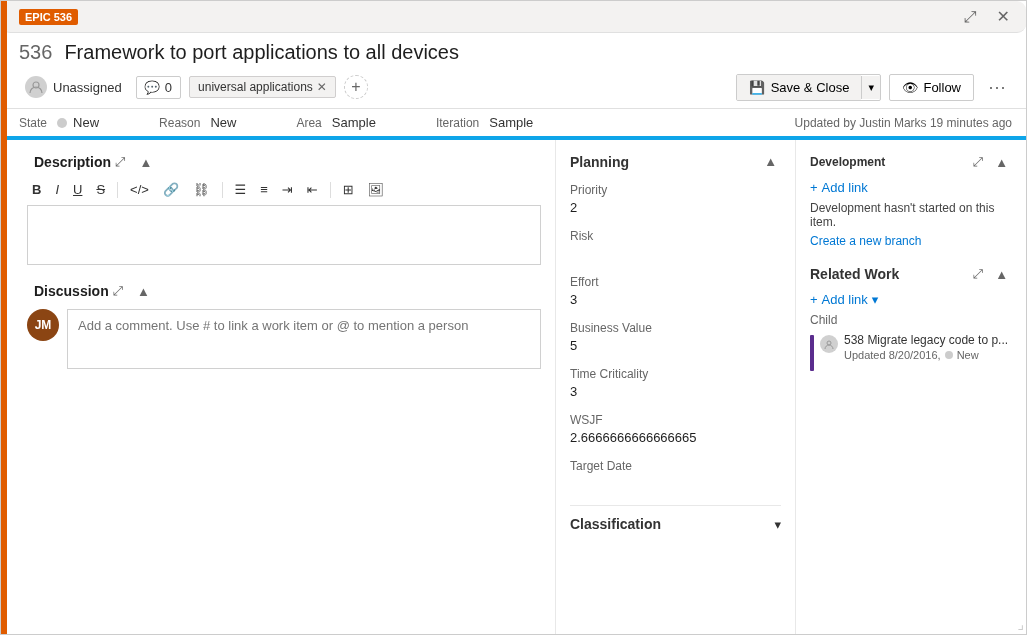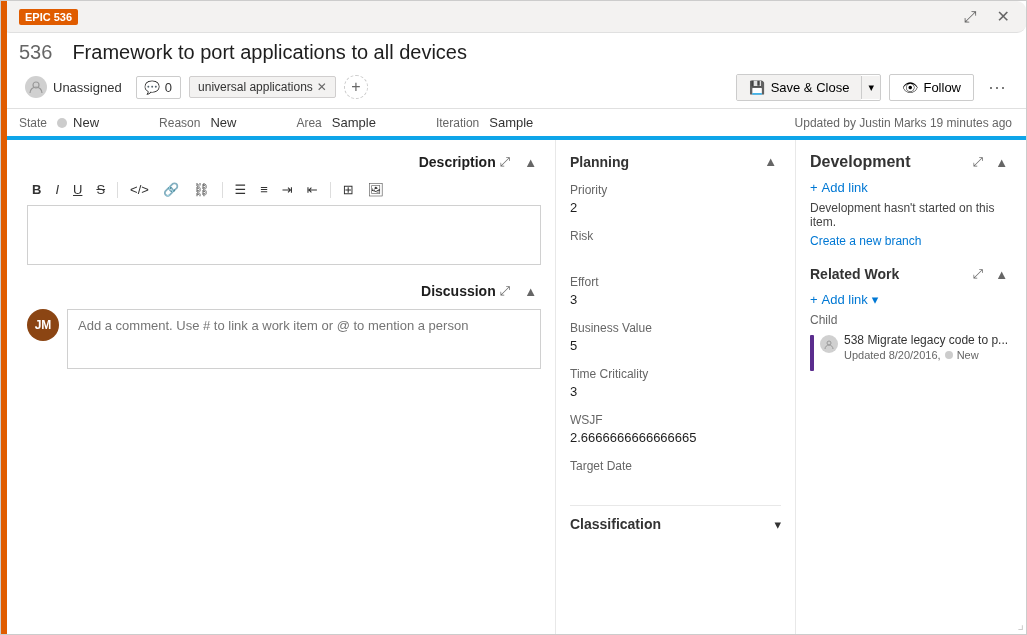--- a/index.html
+++ b/index.html
@@ -9,21 +9,21 @@
 
     
     .title-bar { background: #f3f2f1; border-bottom: 1px solid #e0e0e0; padding: 4px 10px; display: flex; align-items: center; justify-content: space-between; height: 32px; }
     .title-bar-left { display: flex; align-items: center; gap: 8px; }
     .epic-badge { background: #e05c00; color: #fff; font-size: 11px; font-weight: 600; padding: 2px 6px; border-radius: 2px; }
     .title-bar-right { display: flex; gap: 8px; }
     .title-bar-btn { background: none; border: none; cursor: pointer; font-size: 16px; color: #666; padding: 2px 6px; }
 
     
     .header { padding: 8px 14px 6px; border-bottom: 1px solid #e0e0e0; }
-    .work-item-title { font-size: 20px; font-weight: 400; color: #1e1e1e; margin-bottom: 8px; display: flex; align-items: center; gap: 20px; }
+    .work-item-title { font-size: 20px; font-weight: 400; color: #1e1e1e; margin-bottom: 8px; display: flex; align-items: center; gap: 12px; }
     .work-item-num { font-size: 20px; font-weight: 300; color: #666; }
     .header-toolbar { display: flex; align-items: center; gap: 8px; }
     .assignee-btn { display: flex; align-items: center; gap: 6px; border: none; background: none; cursor: pointer; padding: 4px 6px; border-radius: 2px; font-size: 13px; color: #333; }
     .assignee-avatar { width: 22px; height: 22px; background: #d0d0d0; border-radius: 50%; display: flex; align-items: center; justify-content: center; font-size: 10px; color: #666; }
     .comment-btn { display: flex; align-items: center; gap: 4px; border: 1px solid #ccc; background: none; cursor: pointer; padding: 3px 8px; border-radius: 2px; font-size: 13px; color: #333; }
     .tag-pill { display: flex; align-items: center; gap: 4px; background: #f3f2f1; border: 1px solid #d0cece; border-radius: 2px; padding: 3px 8px; font-size: 12px; }
     .tag-remove { cursor: pointer; color: #666; font-size: 12px; border: none; background: none; }
     .add-tag-btn { border: 1px dashed #ccc; background: none; cursor: pointer; width: 24px; height: 24px; border-radius: 50%; font-size: 16px; color: #666; display: flex; align-items: center; justify-content: center; }
     .spacer { flex: 1; }
     .save-close-btn { display: flex; align-items: center; border: 1px solid #ccc; border-radius: 2px; overflow: hidden; }
@@ -46,21 +46,21 @@
     .tab.active { color: #0078d4; border-bottom-color: #0078d4; font-weight: 600; }
     .tab-icon { padding: 8px 10px; cursor: pointer; color: #666; font-size: 14px; }
 
     
     .main-content { display: flex; flex: 1; overflow: hidden; }
 
     
     .left-col { flex: 1; border-right: 1px solid #e8e8e8; overflow-y: auto; padding: 12px 14px; display: flex; flex-direction: column; gap: 16px; }
 
     
-    .section-header { display: flex; align-items: center; justify-content: flex-end; margin-bottom: 8px; padding-left: 7px; }
+    .section-header { display: flex; align-items: center; justify-content: flex-start; margin-bottom: 8px; padding-left: 7px; }
     .section-title { font-size: 14px; font-weight: 600; color: #1e1e1e; }
     .section-actions { display: flex; gap: 6px; }
     .section-btn { border: none; background: none; cursor: pointer; color: #666; font-size: 13px; padding: 2px 4px; }
 
     
     .description-section {}
     .toolbar { display: flex; align-items: center; gap: 4px; margin-bottom: 6px; flex-wrap: wrap; }
     .toolbar-btn { border: none; background: none; cursor: pointer; font-size: 13px; padding: 2px 5px; color: #333; border-radius: 2px; }
     .toolbar-sep { width: 1px; height: 16px; background: #ddd; margin: 0 3px; }
     .desc-editor { border: 1px solid #d0d0d0; min-height: 60px; padding: 8px; font-size: 13px; color: #999; cursor: text; }
@@ -78,21 +78,21 @@
     .planning-field { margin-bottom: 14px; }
     .planning-field-label { font-size: 12px; color: #666; margin-bottom: 3px; }
     .planning-field-value { font-size: 13px; color: #1e1e1e; }
     .classification-header { display: flex; align-items: center; justify-content: space-between; padding: 10px 0; border-top: 1px solid #e8e8e8; cursor: pointer; }
     .classification-title { font-size: 14px; font-weight: 600; }
 
     
     .right-col { width: 230px; overflow-y: auto; padding: 12px 14px; }
     .dev-section { margin-bottom: 16px; }
     .dev-header { display: flex; align-items: center; justify-content: space-between; margin-bottom: 8px; }
-    .dev-title { font-size: 16px; font-weight: 600; }
+    .dev-title { font-size: 12px; font-weight: 600; }
     .add-link-btn { display: flex; align-items: center; gap: 4px; border: none; background: none; cursor: pointer; color: #0078d4; font-size: 13px; padding: 0; margin-bottom: 6px; }
     .dev-note { font-size: 12px; color: #444; margin-bottom: 4px; }
     .create-branch-link { color: #0078d4; font-size: 12px; cursor: pointer; text-decoration: none; }
 
     .related-work-section {}
     .related-header { display: flex; align-items: center; justify-content: space-between; margin-bottom: 8px; }
     .related-title { font-size: 14px; font-weight: 600; }
     .child-label { font-size: 12px; color: #666; margin-bottom: 6px; }
     .child-item { display: flex; align-items: flex-start; gap: 6px; }
     .child-color-bar { width: 4px; height: 36px; background: #5b2d8e; border-radius: 1px; flex-shrink: 0; margin-top: 2px; }

